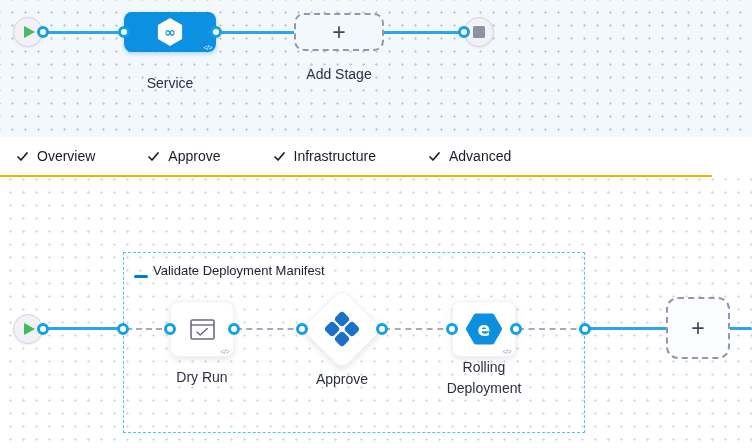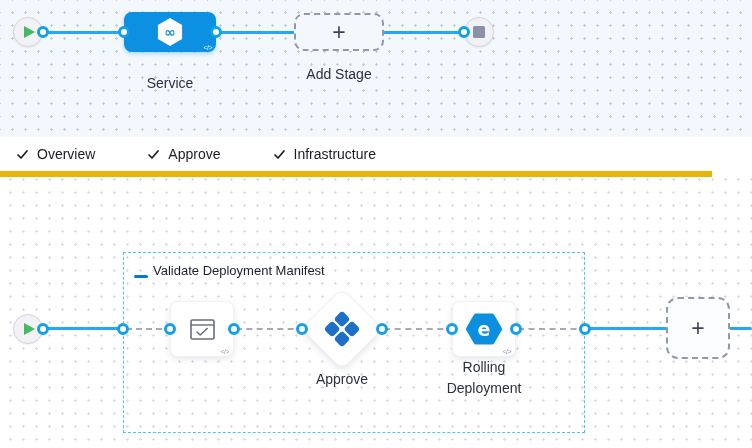--- a/index.html
+++ b/index.html
@@ -17,21 +17,21 @@
   .exec-canvas {
     position:absolute; left:0; top:177px; width:752px; height:271px;
     background-color:#ffffff;
     background-image:radial-gradient(circle, #dadce4 1px, transparent 1.1px);
     background-size:13px 13px; background-position:4px 9px;
   }
 
   
   .tabbar {
     position:absolute; left:0; top:137px; width:712px; height:40px;
-    background:#fff; border-bottom:6px solid #eab308;
+    background:#fff; border-bottom:2px solid #eab308;
     display:flex; align-items:stretch; padding-left:2px;
   }
   .tab {
     position:relative; display:flex; align-items:center; gap:8px;
     padding:0 14px; font-size:14px; color:#1b1c27; cursor:pointer; white-space:nowrap;
   }
   .tab .check-icon { display:flex; }
   .tab.active { font-weight:700; }
   .tab-underline { position:absolute; left:0; right:0; bottom:-1px; height:3px; background:#0278d5; }
 
@@ -158,20 +158,26 @@
     </div>
 
     <div class="tab" style="margin-left:24px;">
       <svg class="check-icon" width="13" height="13" viewBox="0 0 13 13">
           <path d="M2 7l3 3 6-7" fill="none" stroke="#1b1c27" stroke-width="1.7" stroke-linecap="round" stroke-linejoin="round"></path>
         </svg>
       <span>Infrastructure</span>
     </div>
 
 
+    <div class="tab" style="margin-left:24px;">
+      <svg class="check-icon" width="13" height="13" viewBox="0 0 13 13">
+          <path d="M2 7l3 3 6-7" fill="none" stroke="#1b1c27" stroke-width="1.7" stroke-linecap="round" stroke-linejoin="round"></path>
+        </svg>
+      <span>Advanced</span>
+    </div>
   </div>
 
   <div class="exec-canvas">
 
     <div class="step-group" style="top:75px;">
       <div class="group-label">
         <span class="dash"></span>
         <span>Validate Deployment Manifest</span>
       </div>
     </div>
@@ -193,20 +199,21 @@
     <div class="port" style="left:164px; top:146px;"></div>
     <div class="step-box" style="left:170px; top:124px;">
       <svg width="25" height="21" viewBox="0 0 25 21">
         <rect x="1" y="1" width="23" height="19" rx="1.5" fill="#fff" stroke="#696b84" stroke-width="1.6"></rect>
         <line x1="1" y1="6" x2="24" y2="6" stroke="#696b84" stroke-width="1.4"></line>
         <path d="M7 13l3.2 3 7-6.5" fill="none" stroke="#696b84" stroke-width="1.5" stroke-linecap="round" stroke-linejoin="round"></path>
       </svg>
       <span class="code-chip on-white">&lt;/&gt;</span>
     </div>
     <div class="port" style="left:228px; top:146px;"></div>
+    <div class="node-label" style="left:150px; top:190px; width:104px;">Dry Run</div>
 
     <div class="port" style="left:296px; top:146px;"></div>
     <div class="diamond-node" style="top:123px;">
       <div class="approval-grid">
         <span></span>
           <span></span>
           <span></span>
           <span></span>
       </div>
     </div>

